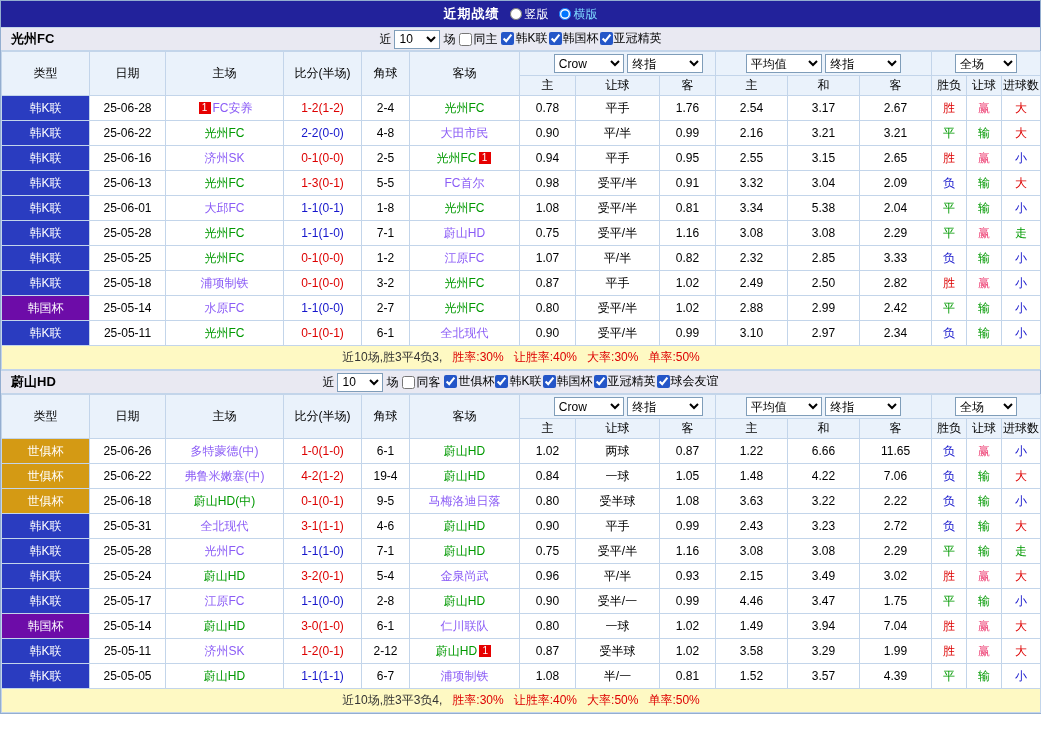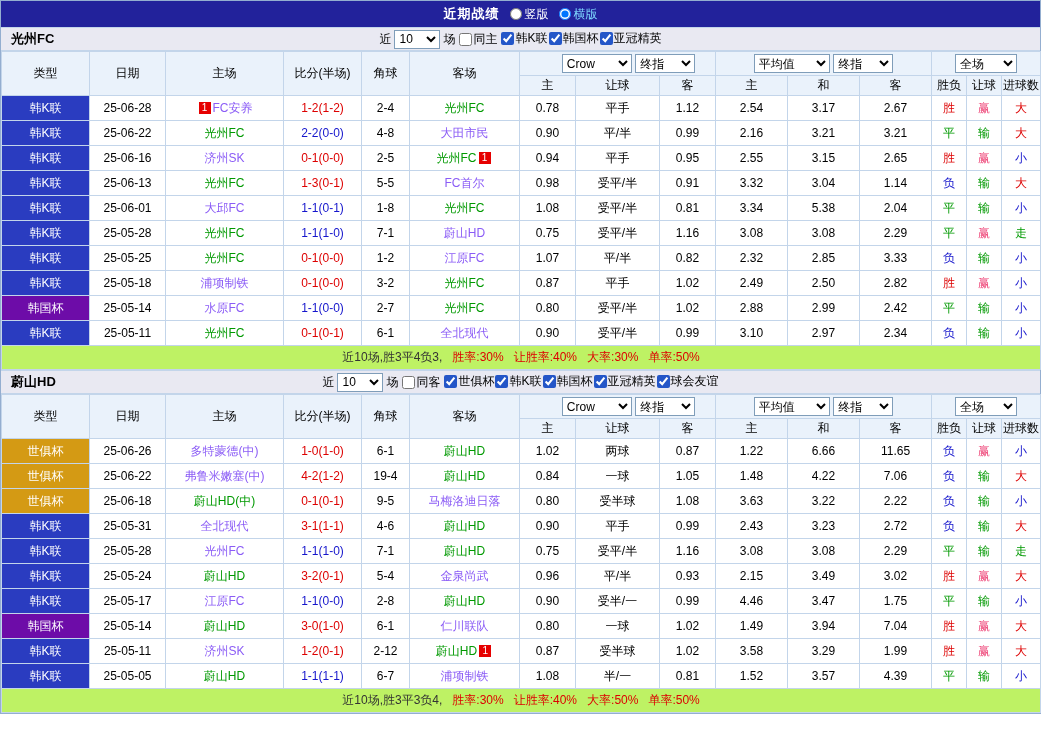--- a/index.html
+++ b/index.html
@@ -29,34 +29,34 @@
   .team-heading { position:absolute; left:10px; font-weight:bold; font-size:13px; }
   .team-controls { display:flex; align-items:center; gap:3px; white-space:nowrap; }
   .team-controls label { display:inline-flex; align-items:center; cursor:pointer; }
   .team-controls input[type=checkbox] { width:13px; height:13px; margin:0 1px; accent-color:#2456c8; }
   .count-select { width:46px; }
 
   select {
     height:19px; font-size:12px; font-family:inherit;
     border:1px solid #7f9db9; background:#fff; color:#000;
   }
-  .sel-company { width:70px;margin-left:22px; } .sel-state { width:60px; }
+  .sel-company { width:70px;margin-left:22px; } .sel-state { width:76px; }
   .sel-avg { width:76px; } .sel-scope { width:62px; }
 
   
   table { width:100%; border-collapse:collapse; table-layout:fixed; background:#fff; }
   th, td {
     border:1px solid #c3d5ea; text-align:center;
     padding:0 1px; overflow:hidden; white-space:nowrap;
   }
   thead th { background:#eaf2fb; font-weight:normal; }
   .hdr-top th { height:24px; }
   .hdr-sub th { height:20px; }
   tbody td { height:25px; }
-  tfoot td { height:24px; background:#bef264; }
+  tfoot td { height:24px; background:#fef9c3; }
 
   .league-hank   { background:#2a3cc0; color:#fff; }
   .league-cup    { background:#6d0ca8; color:#fff; }
   .league-clubwc { background:#d49a14; color:#fff; }
 
   .c-red   { color:#dd0000; }
   .c-blue  { color:#1515cc; }
   .c-green { color:#009900; }
   .c-pink  { color:#ee4477; }
   .c-black { color:#8b5cf6; }
@@ -176,21 +176,21 @@
       <tbody>
   <tr>
     <td class="league league-hank">韩K联</td>
     <td>25-06-28</td>
     <td><span class="redcard">1</span><span class="c-black">FC安养</span></td>
     <td class="c-red">1-2(1-2)</td>
     <td>2-4</td>
     <td><span class="c-green">光州FC</span></td>
     <td>0.78</td>
     <td>平手</td>
-    <td>1.12</td>
+    <td>1.76</td>
     <td>2.54</td>
     <td>3.17</td>
     <td>2.67</td>
     <td class="c-red">胜</td>
     <td class="c-pink">赢</td>
     <td class="c-red">大</td>
   </tr>
 
   <tr>
     <td class="league league-hank">韩K联</td>
@@ -233,21 +233,21 @@
     <td>25-06-13</td>
     <td><span class="c-green">光州FC</span></td>
     <td class="c-red">1-3(0-1)</td>
     <td>5-5</td>
     <td><span class="c-black">FC首尔</span></td>
     <td>0.98</td>
     <td>受平/半</td>
     <td>0.91</td>
     <td>3.32</td>
     <td>3.04</td>
-    <td>1.14</td>
+    <td>2.09</td>
     <td class="c-blue">负</td>
     <td class="c-green">输</td>
     <td class="c-red">大</td>
   </tr>
 
   <tr>
     <td class="league league-hank">韩K联</td>
     <td>25-06-01</td>
     <td><span class="c-black">大邱FC</span></td>
     <td class="c-blue">1-1(0-1)</td>

